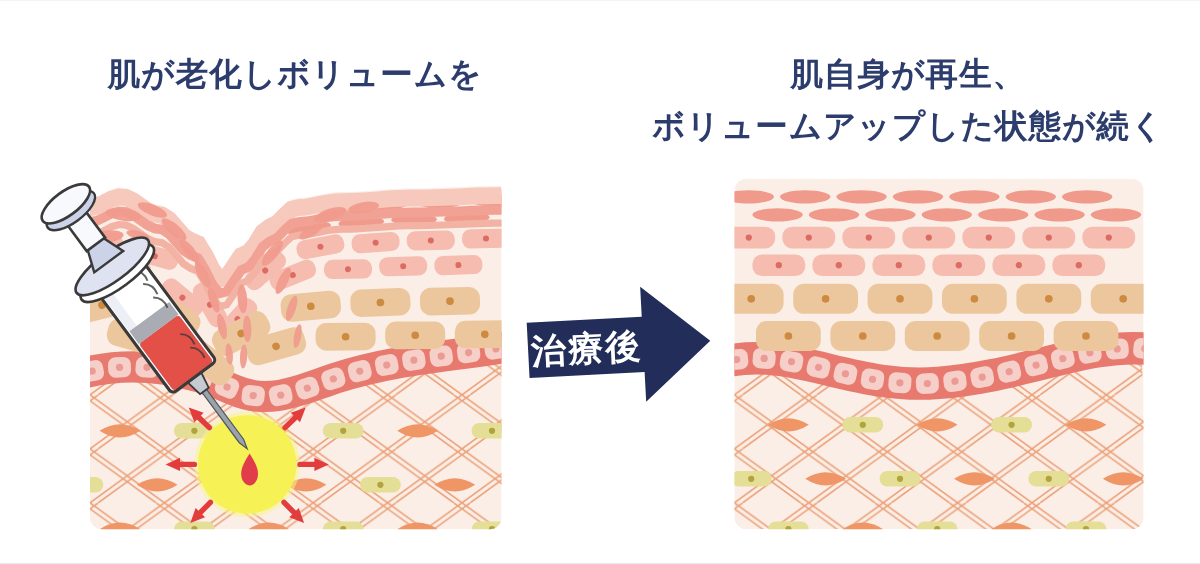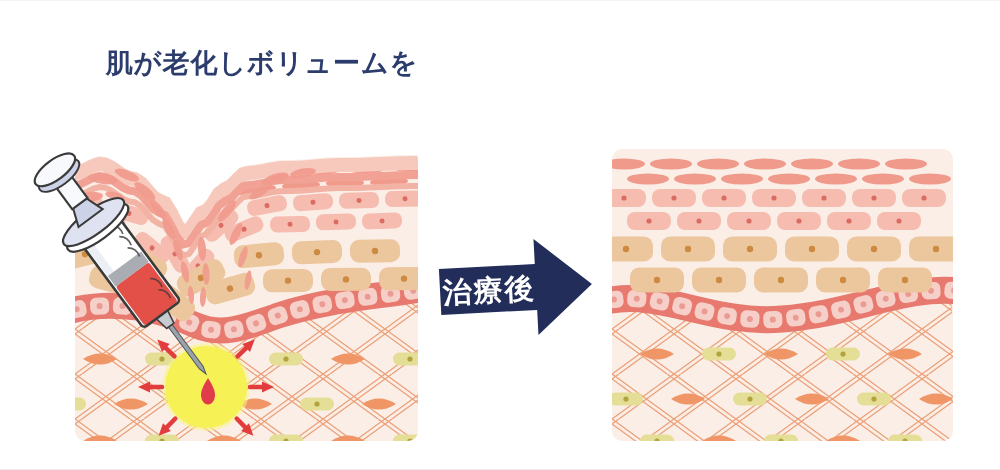--- a/index.html
+++ b/index.html
@@ -1,38 +1,40 @@
 <!DOCTYPE html>
 <html style="--heading: #2c3c6c;"><head>
 <meta charset="utf-8">
 <style>
   html,body{margin:0;padding:0;background:#fff;}
   body{font-family:"DejaVu Sans","Liberation Sans",sans-serif;}
   .stage{position:relative;width:1000px;height:470px;background:#ffffff;overflow:hidden;
          border-top:1px solid #f4f4f4;border-bottom:1px solid #ececec;box-sizing:border-box;}
   .caption{position:absolute;top:40px;text-align:center;font-weight:bold;font-size:27px;
            line-height:43px;color:var(--heading,#2c3c6c);letter-spacing:1px;}
-  .cap-before{left:16px;width:492px;}
+  .cap-before{left:0;width:492px;}
   .cap-after{left:514px;width:486px;}
   .figL{position:absolute;left:10px;top:140px;width:412px;height:308px;}
   .figR{position:absolute;left:612px;top:148px;width:341px;height:292px;}
   .figArrow{position:absolute;left:436px;top:232px;width:162px;height:110px;}
   svg text.arrowtxt{font-family:"DejaVu Sans","Liberation Sans",sans-serif;font-weight:bold;
            font-size:29px;letter-spacing:2px;}
 </style>
 </head>
 <body>
 
 <div class="stage">
 
   <div class="caption cap-before">
     <div>肌が老化しボリュームを</div>
   </div>
 
   <div class="caption cap-after">
+    <div>肌自身が再生、</div>
+    <div>ボリュームアップした状態が続く</div>
   </div>
 
   <svg id="figL" class="figL" viewBox="0 0 412 308">
       <defs>
         <clipPath id="clipL">
           <rect x="65" y="8" width="343" height="292" rx="10"></rect>
         </clipPath>
         <clipPath id="clipR">
           <rect x="0" y="0" width="341" height="292" rx="10"></rect>
         </clipPath>

